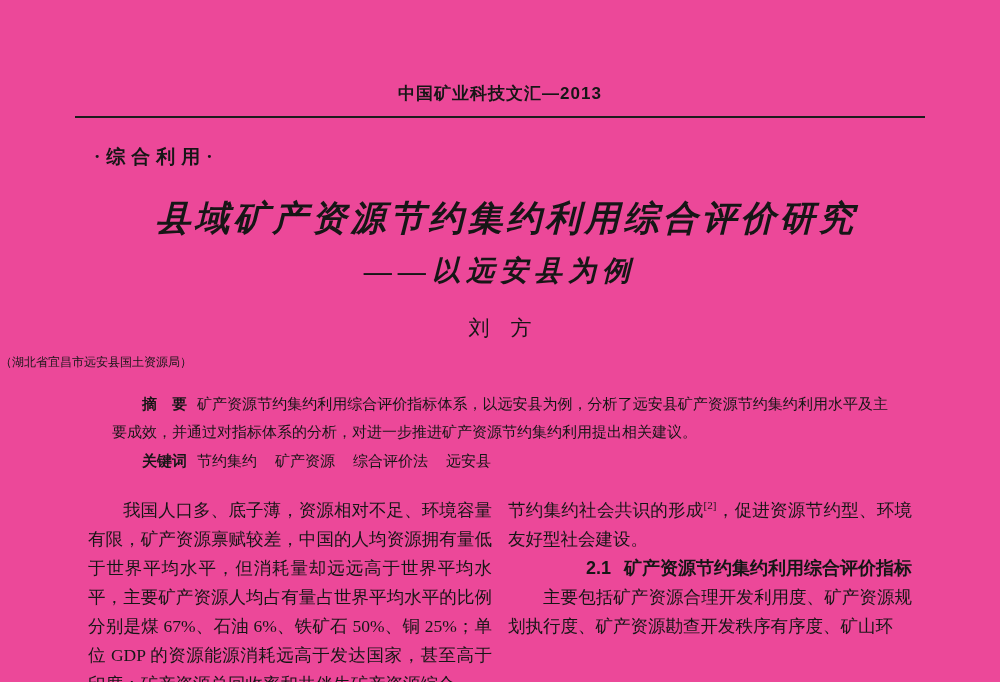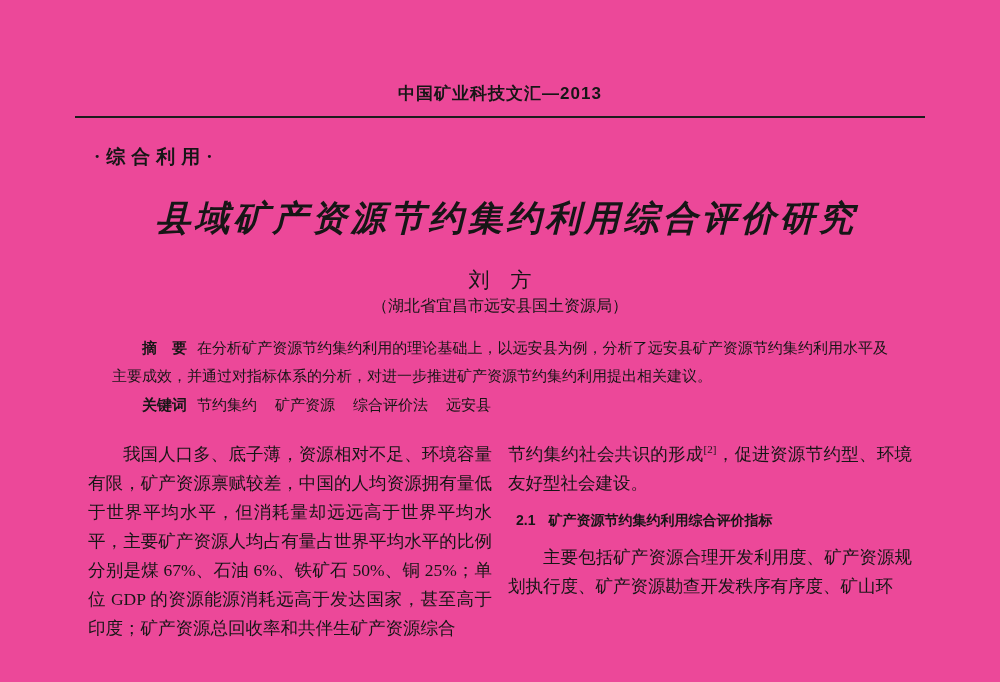--- a/index.html
+++ b/index.html
@@ -57,23 +57,22 @@
     letter-spacing: 6px;
     line-height: 40px;
   }
   .author {
     margin-top: 24px;
     text-align: center;
     font-size: 21px;
     line-height: 26px;
   }
   .affiliation {
-    margin-top: 3px;
-    text-align: center;
-    font-size: 16px;
+    margin-top: 11px;
+    font-size: 12px;
     line-height: 20px;
   }
   .abstract {
     margin: 18px 112px 0 112px;
   }
   .abstract-p {
     margin: 0;
     font-size: 15px;
     line-height: 28px;
     text-align: justify;
@@ -117,51 +116,53 @@
   }
   .heading2 {
     margin: 1px 0 0 0;
     padding-right: 48px;
     font-family: "Liberation Sans", "DejaVu Sans", sans-serif;
     font-weight: bold;
     font-size: 19px;
     line-height: 29px;
   }
   .heading21 {
-    margin: 8px;
+    margin: 0;
     font-family: "Liberation Sans", "DejaVu Sans", sans-serif;
     font-weight: bold;
-    font-size: 14px;
+    font-size: 18px;
     line-height: 29px;
+    text-align: right;
   }
   .h-num {
     margin-right: 13px;
   }
 </style>
 </head>
 <body>
 
 <div class="page">
 
   <div class="journal-header">中国矿业科技文汇—2013</div>
 
   <div class="header-rule"></div>
 
   <div class="section-label">·综合利用·</div>
 
   <h1 class="title">县域矿产资源节约集约利用综合评价研究</h1>
 
+  <div class="subtitle">——以远安县为例</div>
 
   <div class="author">刘　方</div>
 
   <div class="affiliation">（湖北省宜昌市远安县国土资源局）</div>
 
   <div class="abstract">
     <p class="abstract-p">
-      <span class="bold-label">摘　要</span><span>在分析矿产资源节约集约利用的理论基础上，以远安县为例，分析了远安县矿产资源节约集约利用水平及主要成效，并通过对指标体系的分析，对进一步推进矿产资源节约集约利用提出相关建议。</span>
+      <span class="bold-label">摘　要</span><span>矿产资源节约集约利用综合评价指标体系，以远安县为例，分析了远安县矿产资源节约集约利用水平及主要成效，并通过对指标体系的分析，对进一步推进矿产资源节约集约利用提出相关建议。</span>
     </p>
     <p class="keywords">
       <span class="bold-label">关键词</span><span class="kw">节约集约</span><span class="kw">矿产资源</span><span class="kw">综合评价法</span><span class="kw">远安县</span>
     </p>
   </div>
 
   <div class="columns">
 
     <div class="col">
       <p class="body-p indent">我国人口多、底子薄，资源相对不足、环境容量有限，矿产资源禀赋较差，中国的人均资源拥有量低于世界平均水平，但消耗量却远远高于世界平均水平，主要矿产资源人均占有量占世界平均水平的比例分别是煤 67%、石油 6%、铁矿石 50%、铜 25%；单位 GDP 的资源能源消耗远高于发达国家，甚至高于印度；矿产资源总回收率和共伴生矿产资源综合</p>

